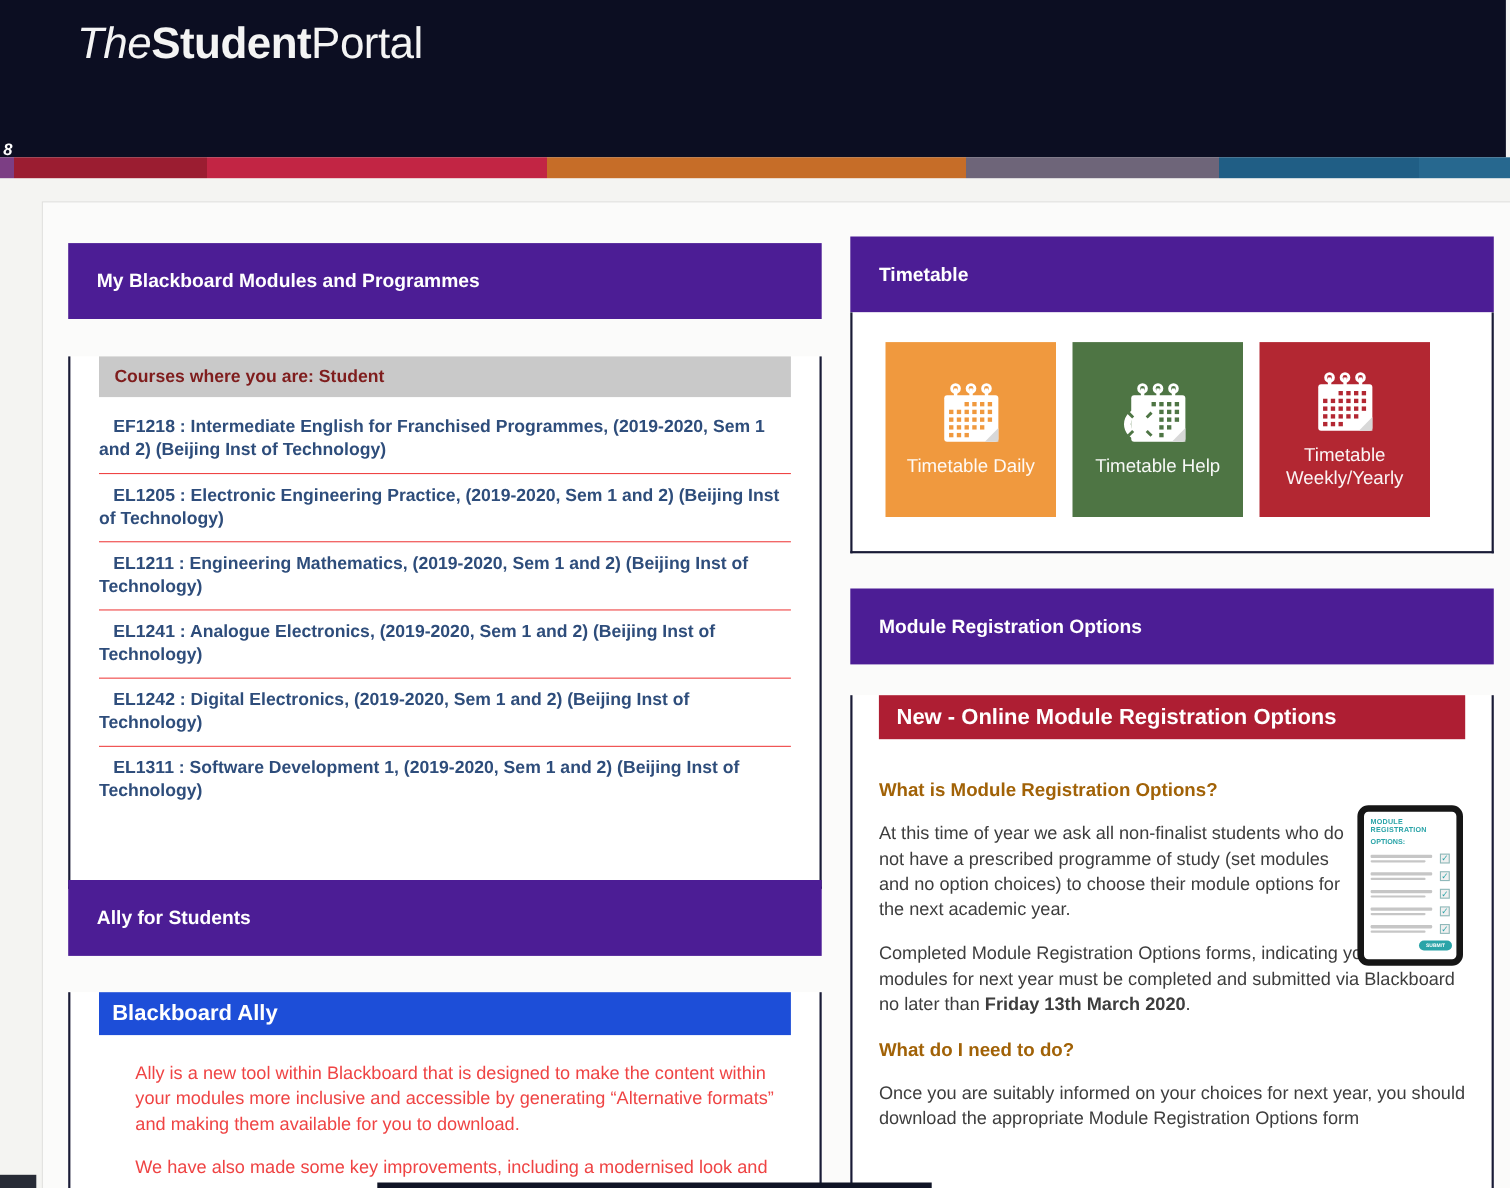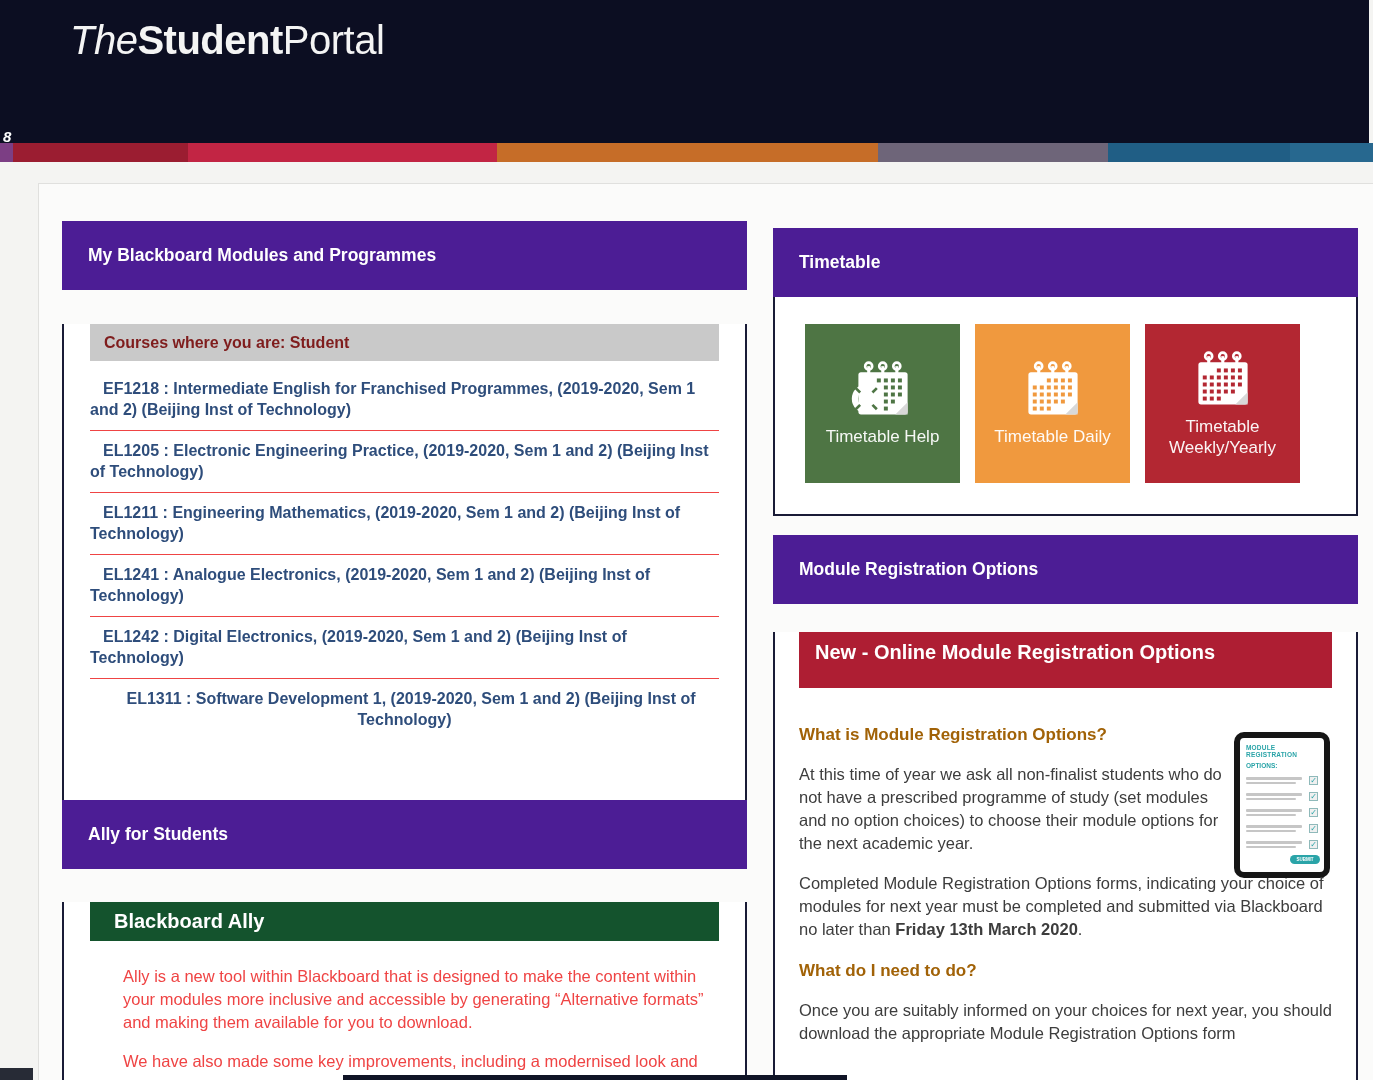--- a/index.html
+++ b/index.html
@@ -34,43 +34,43 @@
   .panel-body { background:#fff; border:2px solid #191b36; border-top:none; }
 
   
   #panel-modules { left:62px; top:221px; width:685px; }
   #panel-modules .panel-body { height:484px; padding:0 26px; }
   .filter-bar { margin-top:34px; height:37px; background:#c9c9c9; color:#7f1d1d;
     font-size:16px; font-weight:700; line-height:37px; padding-left:14px; }
   .course-list { margin-top:8px; }
   .course-item { display:block; font-size:16px; font-weight:700; color:#2e4d7b; line-height:21px;
     padding:9px 0 10px; text-indent:13px; border-bottom:1px solid #ef4444; text-decoration:none; }
-  .course-item:last-child { border-bottom:none;text-align:center; }
+  .course-item:last-child { border-bottom:none; }
 
   
   #panel-ally { left:62px; top:800px; width:685px; }
   #panel-ally .panel-body { height:240px; padding:0 26px; }
-  .green-banner { margin-top:33px; height:39px; background:#14532d; color:#fff;
-    font-size:20px; font-weight:700; line-height:39px; padding-left:24px; }
+  .green-banner { margin-top:33px; height:39px; background:#1d4ed8; color:#fff;
+    font-size:20px; font-weight:700; line-height:39px; padding-left:12px; }
   .ally-par { margin-top:24px; font-size:16.5px; color:#ef4444; line-height:23px;margin-left:33px; }
   .ally-par + .ally-par { margin-top:16px; }
 
   
-  #panel-timetable { left:773px; top:228px; width:585px; }
+  #panel-timetable { left:773px; top:215px; width:585px; }
   #panel-timetable .panel-body { height:219px; padding:27px 0 0 30px; display:flex; gap:15px; }
   .tile { width:155px; height:159px; color:#fff; display:flex; flex-direction:column;
     align-items:center; justify-content:center; cursor:pointer; }
   .tile svg { width:64px; height:58px; display:block; color:var(--tile,#888); }
   .tile-label { margin-top:8px; max-width:122px; text-align:center; font-size:17px;
     line-height:21px; color:rgba(255,255,255,.95); }
 
   
   #panel-reg { left:773px; top:535px; width:585px; }
   #panel-reg .panel-body { height:477px; padding:0 24px; position:relative; }
-  .red-banner { margin-top:28px; height:56px; background:#ae1e33; color:#fff;
+  .red-banner { margin-top:28px; height:40px; background:#ae1e33; color:#fff;
     font-size:20px; font-weight:700; line-height:40px; padding-left:16px; }
   .reg-heading { margin-top:36px; font-size:17px; font-weight:700; color:#a16207; line-height:22px; }
   .reg-heading.narrow { max-width:445px; }
   .reg-par { margin-top:17px; font-size:16.5px; color:#3d3d3d; line-height:23px; }
   .reg-par.beside-img { max-width:432px; }
 
   
   .tablet { position:absolute; right:26px; top:100px; width:96px; height:146px;
     background:#fff; border:6px solid #161616; border-radius:10px; padding:6px 6px 5px; }
   .t-title { color:#2aa4a8; font-size:6.5px; font-weight:700; letter-spacing:.2px; }
@@ -116,60 +116,20 @@
       <a class="course-item" href="#">EL1311 : Software Development 1, (2019-2020, Sem 1 and 2) (Beijing Inst of Technology)</a>
     </div>
   </div>
 </div>
 
 <div class="panel" id="panel-timetable">
   <div class="panel-header">
     <span>Timetable</span>
   </div>
   <div class="panel-body">
-
-    <div class="tile" style="background: rgb(78, 117, 68); --tile: #4e7544;">
-      <svg viewBox="0 0 72 66">
-        <rect x="8" y="14" width="56" height="48" rx="3" fill="#fff"></rect>
-        <path d="M64,48 L64,62 L50,62 Z" fill="#d8d8d8"></path>
-        <g fill="#fff">
-          <rect x="18" y="7" width="3.5" height="10"></rect>
-            <rect x="34" y="7" width="3.5" height="10"></rect>
-            <rect x="50" y="7" width="3.5" height="10"></rect>
-        </g>
-        <g fill="none" stroke="#fff" stroke-width="3">
-          <circle cx="19.7" cy="7" r="4"></circle>
-            <circle cx="35.7" cy="7" r="4"></circle>
-            <circle cx="51.7" cy="7" r="4"></circle>
-        </g>
-        <g fill="currentColor">
-          <rect x="29" y="21" width="4.5" height="4.5"></rect>
-            <rect x="37" y="21" width="4.5" height="4.5"></rect>
-            <rect x="45" y="21" width="4.5" height="4.5"></rect>
-            <rect x="53" y="21" width="4.5" height="4.5"></rect>
-          <rect x="37" y="29" width="4.5" height="4.5"></rect>
-            <rect x="45" y="29" width="4.5" height="4.5"></rect>
-            <rect x="53" y="29" width="4.5" height="4.5"></rect>
-          <rect x="37" y="37" width="4.5" height="4.5"></rect>
-            <rect x="45" y="37" width="4.5" height="4.5"></rect>
-            <rect x="53" y="37" width="4.5" height="4.5"></rect>
-          <rect x="37" y="45" width="4.5" height="4.5"></rect>
-            <rect x="45" y="45" width="4.5" height="4.5"></rect>
-          <rect x="37" y="53" width="4.5" height="4.5"></rect>
-        </g>
-        <circle cx="17" cy="44" r="13" fill="none" stroke="#fff" stroke-width="7"></circle>
-        <g stroke="currentColor" stroke-width="3">
-          <line x1="10" y1="37" x2="5" y2="32"></line>
-            <line x1="24" y1="37" x2="29" y2="32"></line>
-          <line x1="10" y1="51" x2="5" y2="56"></line>
-            <line x1="24" y1="51" x2="29" y2="56"></line>
-        </g>
-      </svg>
-      <div class="tile-label">Timetable Help</div>
-    </div>
 
     <div class="tile" style="background: rgb(240, 153, 62); --tile: #f0993e;">
       <svg viewBox="0 0 72 66">
         <rect x="8" y="14" width="56" height="48" rx="3" fill="#fff"></rect>
         <path d="M64,48 L64,62 L50,62 Z" fill="#d8d8d8"></path>
         <g fill="#fff">
           <rect x="18" y="7" width="3.5" height="10"></rect>
             <rect x="34" y="7" width="3.5" height="10"></rect>
             <rect x="50" y="7" width="3.5" height="10"></rect>
         </g>
@@ -201,20 +161,60 @@
             <rect x="37" y="45" width="4.5" height="4.5"></rect>
             <rect x="45" y="45" width="4.5" height="4.5"></rect>
           <rect x="13" y="53" width="4.5" height="4.5"></rect>
             <rect x="21" y="53" width="4.5" height="4.5"></rect>
             <rect x="29" y="53" width="4.5" height="4.5"></rect>
         </g>
       </svg>
       <div class="tile-label">Timetable Daily</div>
     </div>
 
+    <div class="tile" style="background: rgb(78, 117, 68); --tile: #4e7544;">
+      <svg viewBox="0 0 72 66">
+        <rect x="8" y="14" width="56" height="48" rx="3" fill="#fff"></rect>
+        <path d="M64,48 L64,62 L50,62 Z" fill="#d8d8d8"></path>
+        <g fill="#fff">
+          <rect x="18" y="7" width="3.5" height="10"></rect>
+            <rect x="34" y="7" width="3.5" height="10"></rect>
+            <rect x="50" y="7" width="3.5" height="10"></rect>
+        </g>
+        <g fill="none" stroke="#fff" stroke-width="3">
+          <circle cx="19.7" cy="7" r="4"></circle>
+            <circle cx="35.7" cy="7" r="4"></circle>
+            <circle cx="51.7" cy="7" r="4"></circle>
+        </g>
+        <g fill="currentColor">
+          <rect x="29" y="21" width="4.5" height="4.5"></rect>
+            <rect x="37" y="21" width="4.5" height="4.5"></rect>
+            <rect x="45" y="21" width="4.5" height="4.5"></rect>
+            <rect x="53" y="21" width="4.5" height="4.5"></rect>
+          <rect x="37" y="29" width="4.5" height="4.5"></rect>
+            <rect x="45" y="29" width="4.5" height="4.5"></rect>
+            <rect x="53" y="29" width="4.5" height="4.5"></rect>
+          <rect x="37" y="37" width="4.5" height="4.5"></rect>
+            <rect x="45" y="37" width="4.5" height="4.5"></rect>
+            <rect x="53" y="37" width="4.5" height="4.5"></rect>
+          <rect x="37" y="45" width="4.5" height="4.5"></rect>
+            <rect x="45" y="45" width="4.5" height="4.5"></rect>
+          <rect x="37" y="53" width="4.5" height="4.5"></rect>
+        </g>
+        <circle cx="17" cy="44" r="13" fill="none" stroke="#fff" stroke-width="7"></circle>
+        <g stroke="currentColor" stroke-width="3">
+          <line x1="10" y1="37" x2="5" y2="32"></line>
+            <line x1="24" y1="37" x2="29" y2="32"></line>
+          <line x1="10" y1="51" x2="5" y2="56"></line>
+            <line x1="24" y1="51" x2="29" y2="56"></line>
+        </g>
+      </svg>
+      <div class="tile-label">Timetable Help</div>
+    </div>
+
     <div class="tile" style="background: rgb(179, 39, 50); --tile: #b32732;">
       <svg viewBox="0 0 72 66">
         <rect x="8" y="14" width="56" height="48" rx="3" fill="#fff"></rect>
         <path d="M64,48 L64,62 L50,62 Z" fill="#d8d8d8"></path>
         <g fill="#fff">
           <rect x="18" y="7" width="3.5" height="10"></rect>
             <rect x="34" y="7" width="3.5" height="10"></rect>
             <rect x="50" y="7" width="3.5" height="10"></rect>
         </g>
         <g fill="none" stroke="#fff" stroke-width="3">

